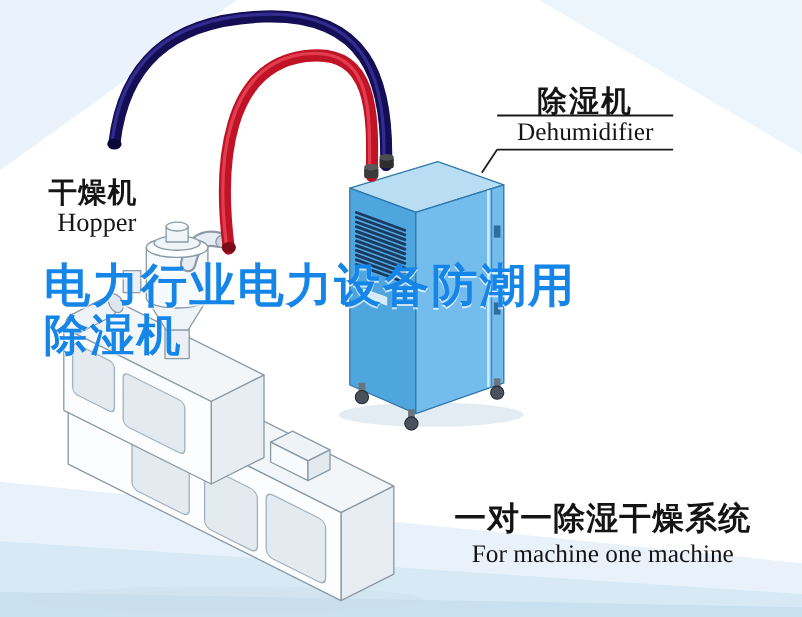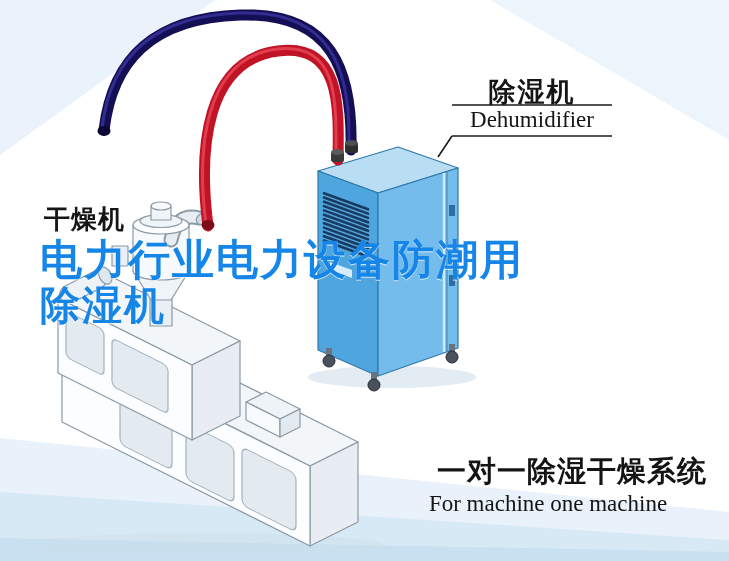--- a/index.html
+++ b/index.html
@@ -3,28 +3,28 @@
 <meta charset="utf-8">
 <style>
   html,body { margin:0; padding:0; background:#ffffff; }
   .canvas {
     position:relative; width:729px; height:561px; overflow:hidden;
     background:#ffffff;
     font-family:"Liberation Sans", sans-serif;
   }
   .canvas svg.illu { position:absolute; left:0; top:0; width:729px; height:561px; }
   .txt { position:absolute; white-space:nowrap; }
-  .t-dryer-cn  { left:44px;  top:158px; font-size:26px; font-weight:700; color:#151515; letter-spacing:1px;margin-top:44px; }
+  .t-dryer-cn  { left:44px;  top:158px; font-size:26px; font-weight:700; color:#151515; letter-spacing:1px; }
   .t-dryer-en  { left:52px;  top:190px; font-family:"Liberation Serif", serif; font-size:24px; color:#151515; }
   .t-dehum-cn  { left:452px; top:74px;  width:160px; text-align:center; font-size:27px; font-weight:700; color:#151515; letter-spacing:2px; }
   .t-dehum-en  { left:452px; top:107px; width:160px; text-align:center; font-family:"Liberation Serif", serif; font-size:23px; color:#151515; }
   .title-wrap  { left:40px;  top:236px; width:650px; text-align:left; color:#1586e8; font-weight:700; white-space:normal; }
   .title-l1    { font-size:42px; line-height:1.12; letter-spacing:2px; text-shadow:0 1px 0 rgba(255,255,255,0.7); }
   .title-l2    { font-size:40px; line-height:1.12; letter-spacing:2px; text-shadow:0 1px 0 rgba(255,255,255,0.7); }
-  .caption-cn  { left:432px; top:452px; width:280px; text-align:center; font-size:29px; font-weight:700; color:#141414; letter-spacing:1px; }
+  .caption-cn  { left:408px; top:452px; width:280px; text-align:center; font-size:29px; font-weight:700; color:#141414; letter-spacing:1px; }
   .caption-en  { left:408px; top:491px; width:280px; text-align:center; font-family:"Liberation Serif", serif; font-size:23px; color:#141414; }
 </style>
 </head>
 <body>
 
 <div class="canvas">
 
   <svg class="illu" viewBox="0 0 729 561">
 
     <g>
@@ -127,20 +127,21 @@
     </g>
 
     <g stroke="#1a1a1a" stroke-width="1.6">
       <line x1="452" y1="105" x2="612" y2="105"></line>
       <line x1="452" y1="136" x2="612" y2="136"></line>
       <line x1="452" y1="136" x2="438" y2="157"></line>
     </g>
   </svg>
 
   <div class="txt t-dryer-cn">干燥机</div>
+  <div class="txt t-dryer-en">Hopper</div>
 
   <div class="txt t-dehum-cn">除湿机</div>
   <div class="txt t-dehum-en">Dehumidifier</div>
 
   <div class="txt title-wrap">
     <div class="title-l1">电力行业电力设备防潮用</div>
     <div class="title-l2">除湿机</div>
   </div>
 
   <div class="txt caption-cn">一对一除湿干燥系统</div>

